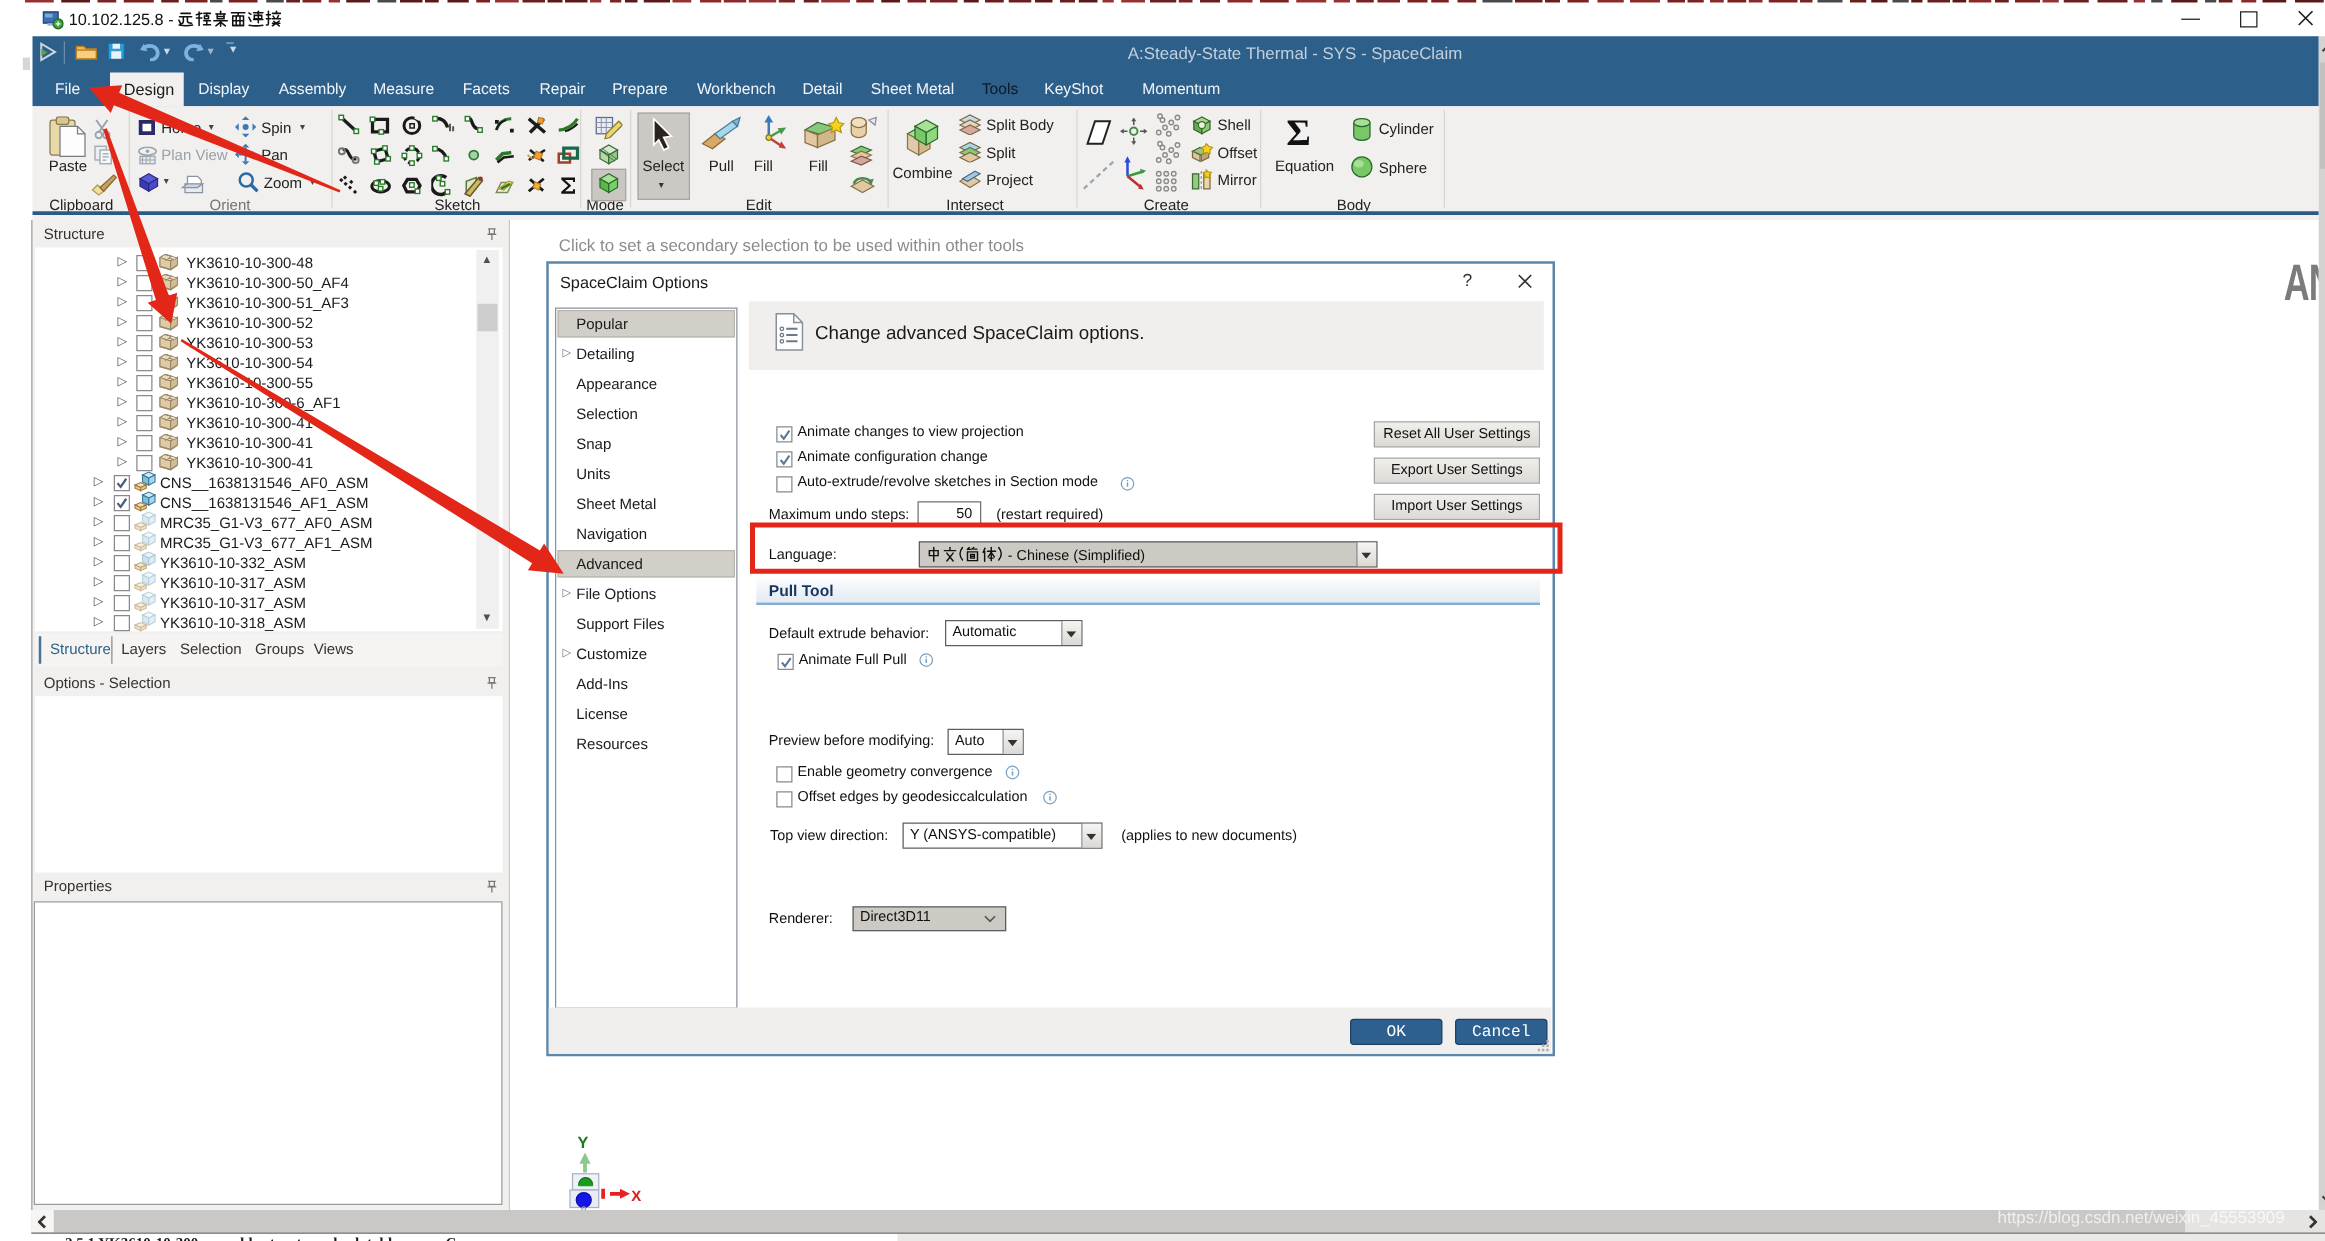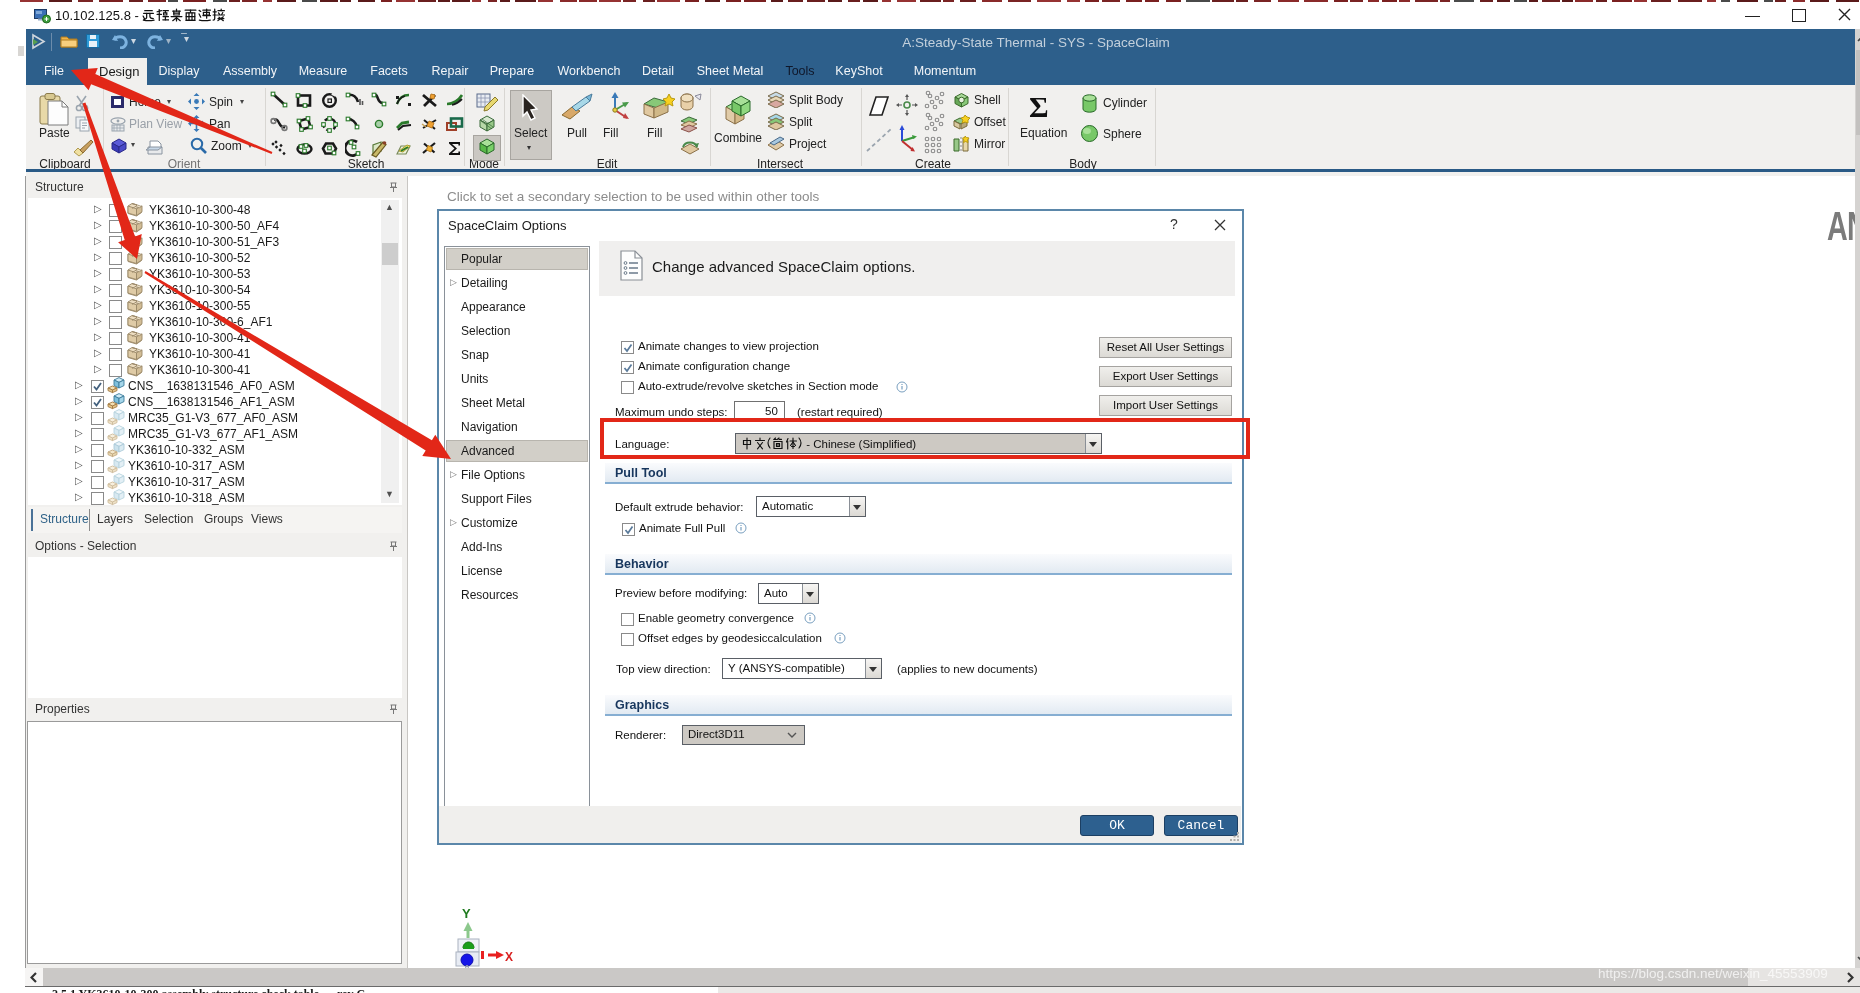--- a/index.html
+++ b/index.html
@@ -993,23 +993,20 @@
 <div class="abs" style="left:604px;top:523px;width:11px;height:11px;background:#fff;border:1px solid #8a8a8a;">
       <svg style="position:absolute;left:0.5px;top:0.5px" width="10" height="10" viewBox="0 0 10 10">
         <path d="M1.5 5l2.5 3L8.5 1.5" fill="none" stroke="#5a7a9a" stroke-width="1.7"></path>
       </svg>
     </div>
 <div class="txt" style="left:621px;top:522px;font-size:11.5px;color:#111;">Animate Full Pull</div>
 <svg class="abs" style="left:717px;top:522px" width="12" height="12" viewBox="0 0 12 12">
       <circle cx="6" cy="6" r="5" fill="none" stroke="#7aa0c0" stroke-width="1"></circle>
       <path d="M6 5v3.4M6 3v1" stroke="#7aa0c0" stroke-width="1.2"></path>
     </svg>
-<div class="abs" style="left:587px;top:554px;width:627px;height:21px;background:linear-gradient(#fafbfd,#e2eaf2);border-bottom:2px solid #86aed2;box-sizing:border-box;">
-      <div style="position:absolute;left:10px;top:3px;font-size:12.5px;font-weight:bold;color:#17365d;">Behavior</div>
-    </div>
 <div class="txt" style="left:597px;top:587px;font-size:11.5px;color:#111;">Preview before modifying:</div>
 <div class="abs" style="left:740px;top:583px;width:61px;height:21px;background:#ffffff;border:1px solid #5a5f66;box-sizing:border-box;"></div>
     <div class="txt" style="left:746px;top:587px;font-size:11.5px;color:#111;">Auto</div>
     <div class="abs" style="left:784px;top:584px;width:16px;height:19px;background:linear-gradient(#f6f5f3,#dcd9d4);border-left:1px solid #8a8f96;box-sizing:border-box;"></div>
     <svg class="abs" style="left:788px;top:592px" width="8" height="5" viewBox="0 0 8 5">
       <path d="M0 0h8L4 5z" fill="#333"></path>
     </svg>
 <div class="abs" style="left:603px;top:613px;width:11px;height:11px;background:#fff;border:1px solid #8a8a8a;"></div>
 <div class="txt" style="left:620px;top:612px;font-size:11.5px;color:#111;">Enable geometry convergence</div>
 <svg class="abs" style="left:786px;top:612px" width="12" height="12" viewBox="0 0 12 12">
@@ -1023,23 +1020,20 @@
       <path d="M6 5v3.4M6 3v1" stroke="#7aa0c0" stroke-width="1.2"></path>
     </svg>
 <div class="txt" style="left:598px;top:663px;font-size:11.5px;color:#111;">Top view direction:</div>
 <div class="abs" style="left:704px;top:658px;width:160px;height:21px;background:#ffffff;border:1px solid #5a5f66;box-sizing:border-box;"></div>
     <div class="txt" style="left:710px;top:662px;font-size:11.5px;color:#111;">Y (ANSYS-compatible)</div>
     <div class="abs" style="left:847px;top:659px;width:16px;height:19px;background:linear-gradient(#f6f5f3,#dcd9d4);border-left:1px solid #8a8f96;box-sizing:border-box;"></div>
     <svg class="abs" style="left:851px;top:667px" width="8" height="5" viewBox="0 0 8 5">
       <path d="M0 0h8L4 5z" fill="#333"></path>
     </svg>
 <div class="txt" style="left:879px;top:663px;font-size:11.5px;color:#111;">(applies to new documents)</div>
-<div class="abs" style="left:587px;top:695px;width:627px;height:21px;background:linear-gradient(#fafbfd,#e2eaf2);border-bottom:2px solid #86aed2;box-sizing:border-box;">
-      <div style="position:absolute;left:10px;top:3px;font-size:12.5px;font-weight:bold;color:#17365d;">Graphics</div>
-    </div>
 <div class="txt" style="left:597px;top:729px;font-size:11.5px;color:#111;">Renderer:</div>
 <div class="abs" style="left:664px;top:725px;width:123px;height:20px;background:#cdc9c3;border:1px solid #5a5f66;box-sizing:border-box;"></div>
     <div class="txt" style="left:670px;top:728px;font-size:11.5px;color:#111;">Direct3D11</div>
     <svg class="abs" style="left:769px;top:732px" width="10" height="7" viewBox="0 0 10 7">
       <path d="M1 1l4 4 4-4" fill="none" stroke="#555" stroke-width="1.4"></path>
     </svg>
 <div class="abs" style="left:421px;top:806px;width:802px;height:37px;background:#f0efed;"></div>
 <div class="abs" style="left:1062px;top:815px;width:74px;height:21px;background:#2d608f;border:1px solid #1c3f63;border-radius:3px;box-sizing:border-box;text-align:center;color:#fff;font-size:13px;line-height:19px;font-family:'Liberation Mono',monospace;">OK</div>
 <div class="abs" style="left:1146px;top:815px;width:74px;height:21px;background:#2d608f;border:1px solid #1c3f63;border-radius:3px;box-sizing:border-box;text-align:center;color:#fff;font-size:13px;line-height:19px;font-family:'Liberation Mono',monospace;">Cancel</div>
 <svg class="abs" style="left:1212px;top:832px" width="10" height="10" viewBox="0 0 10 10">

